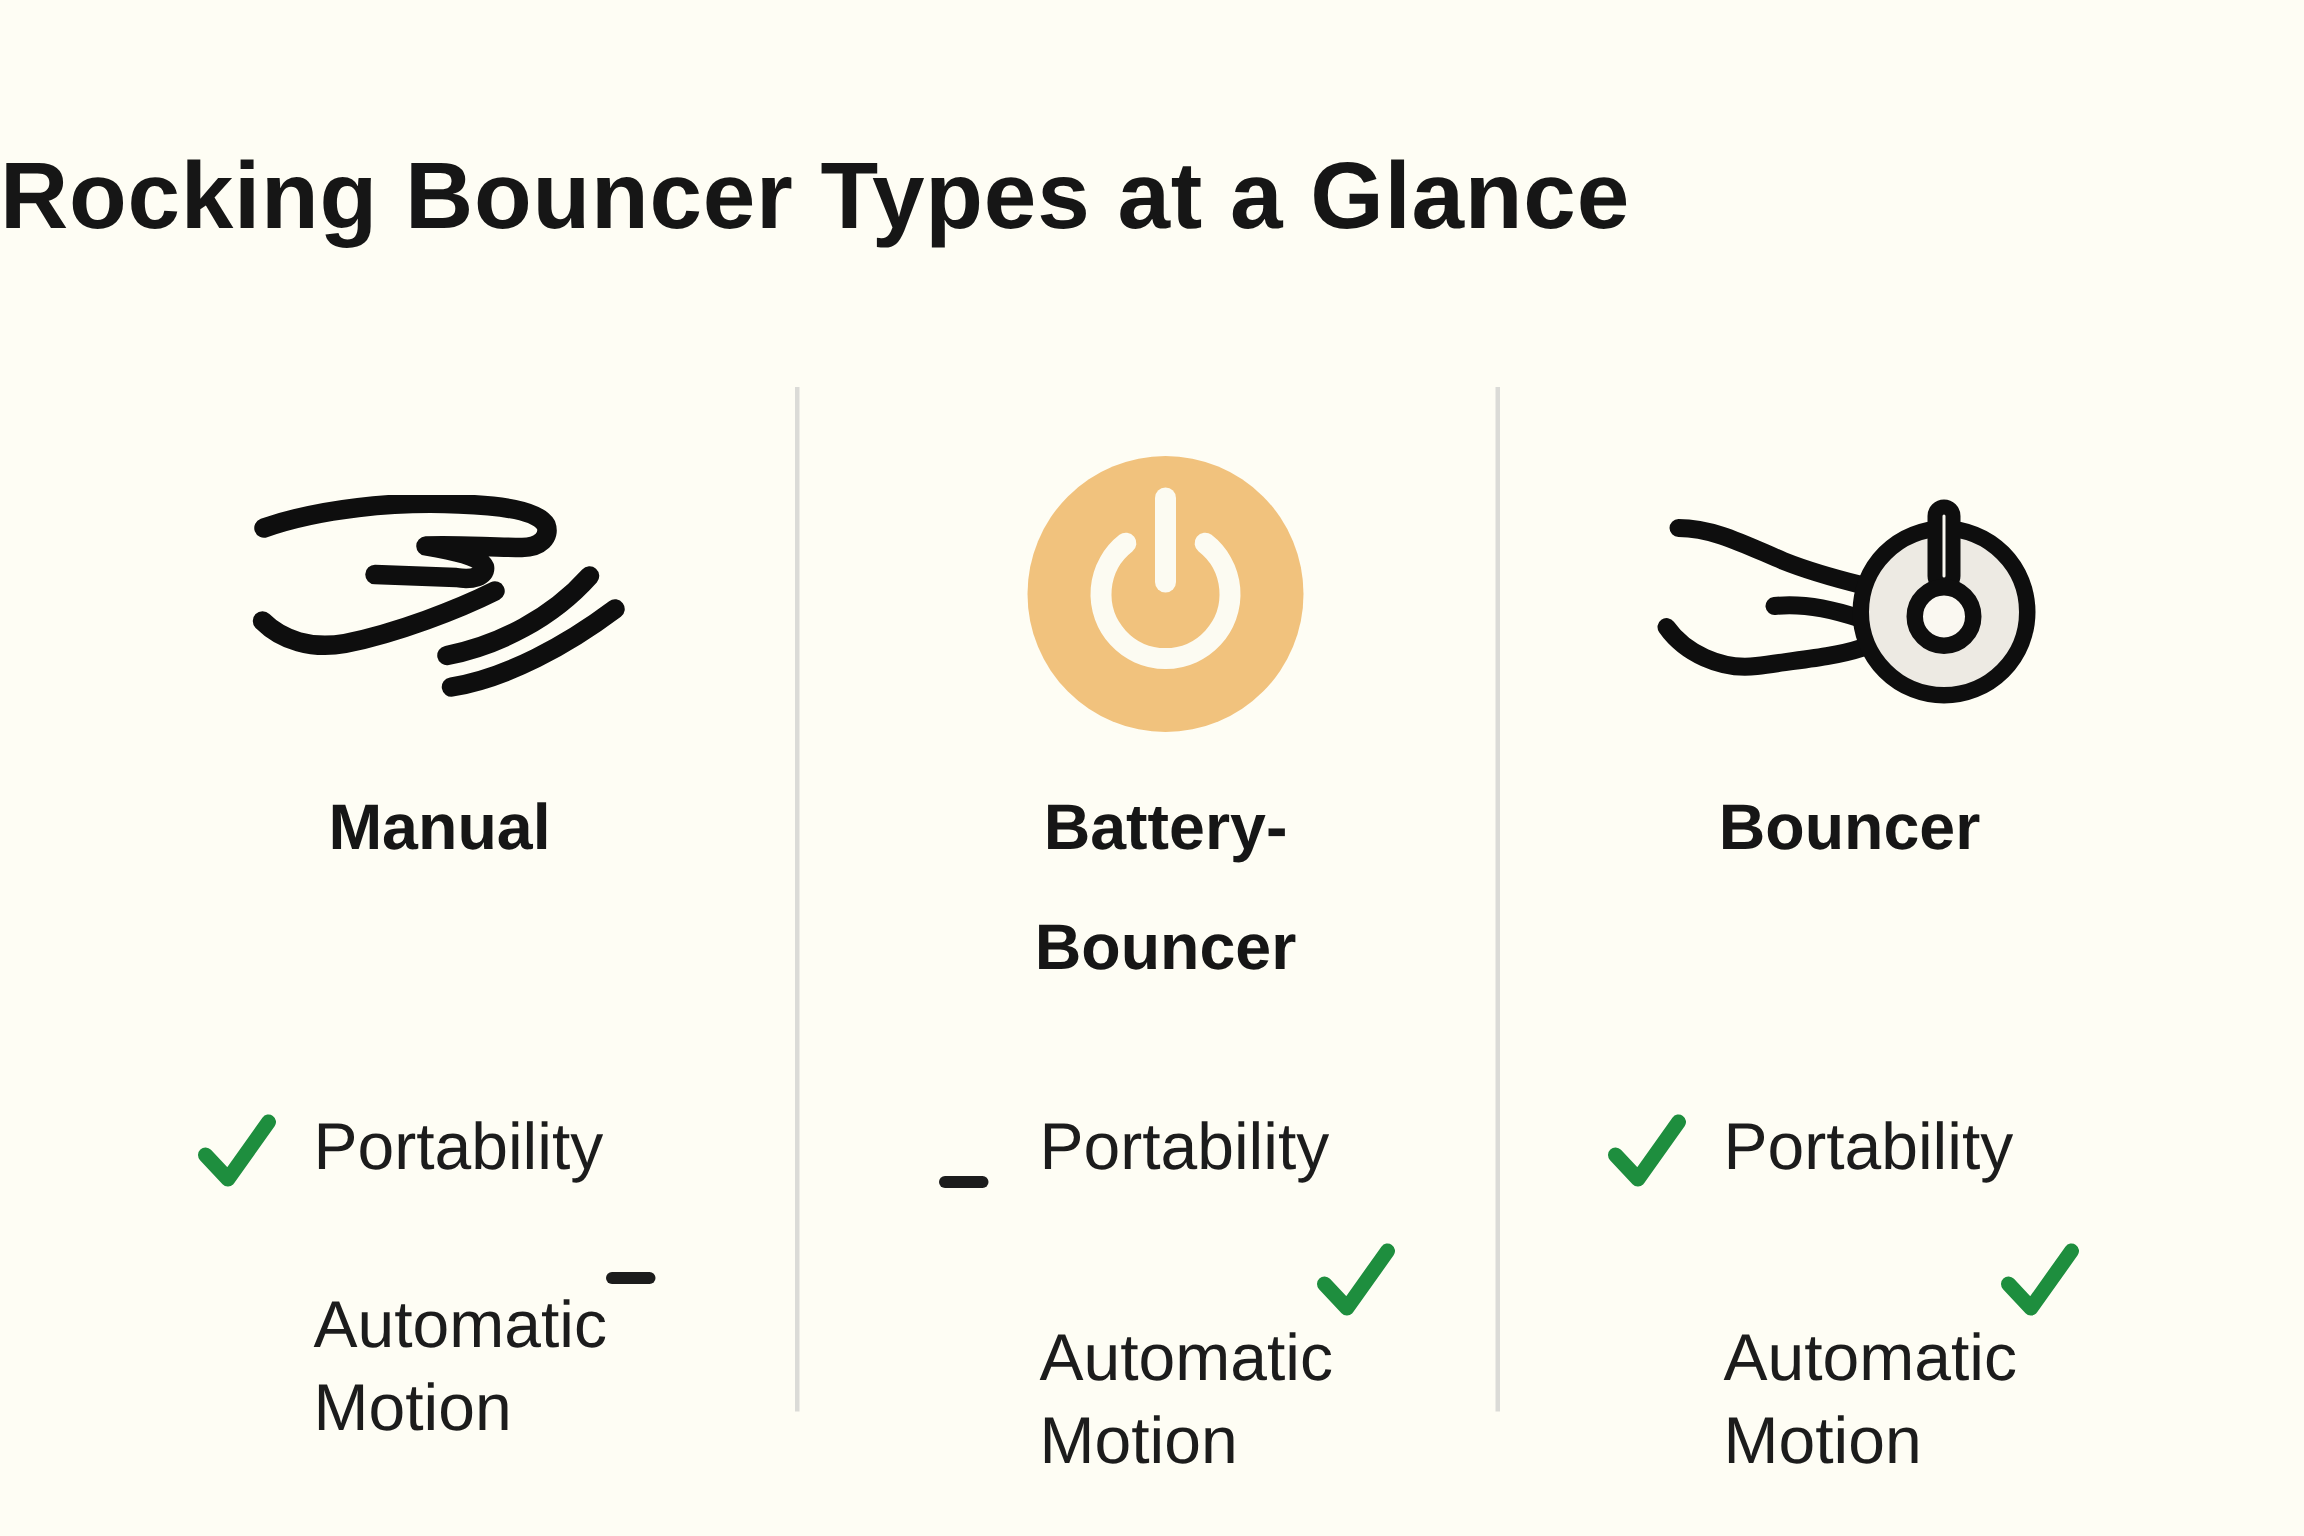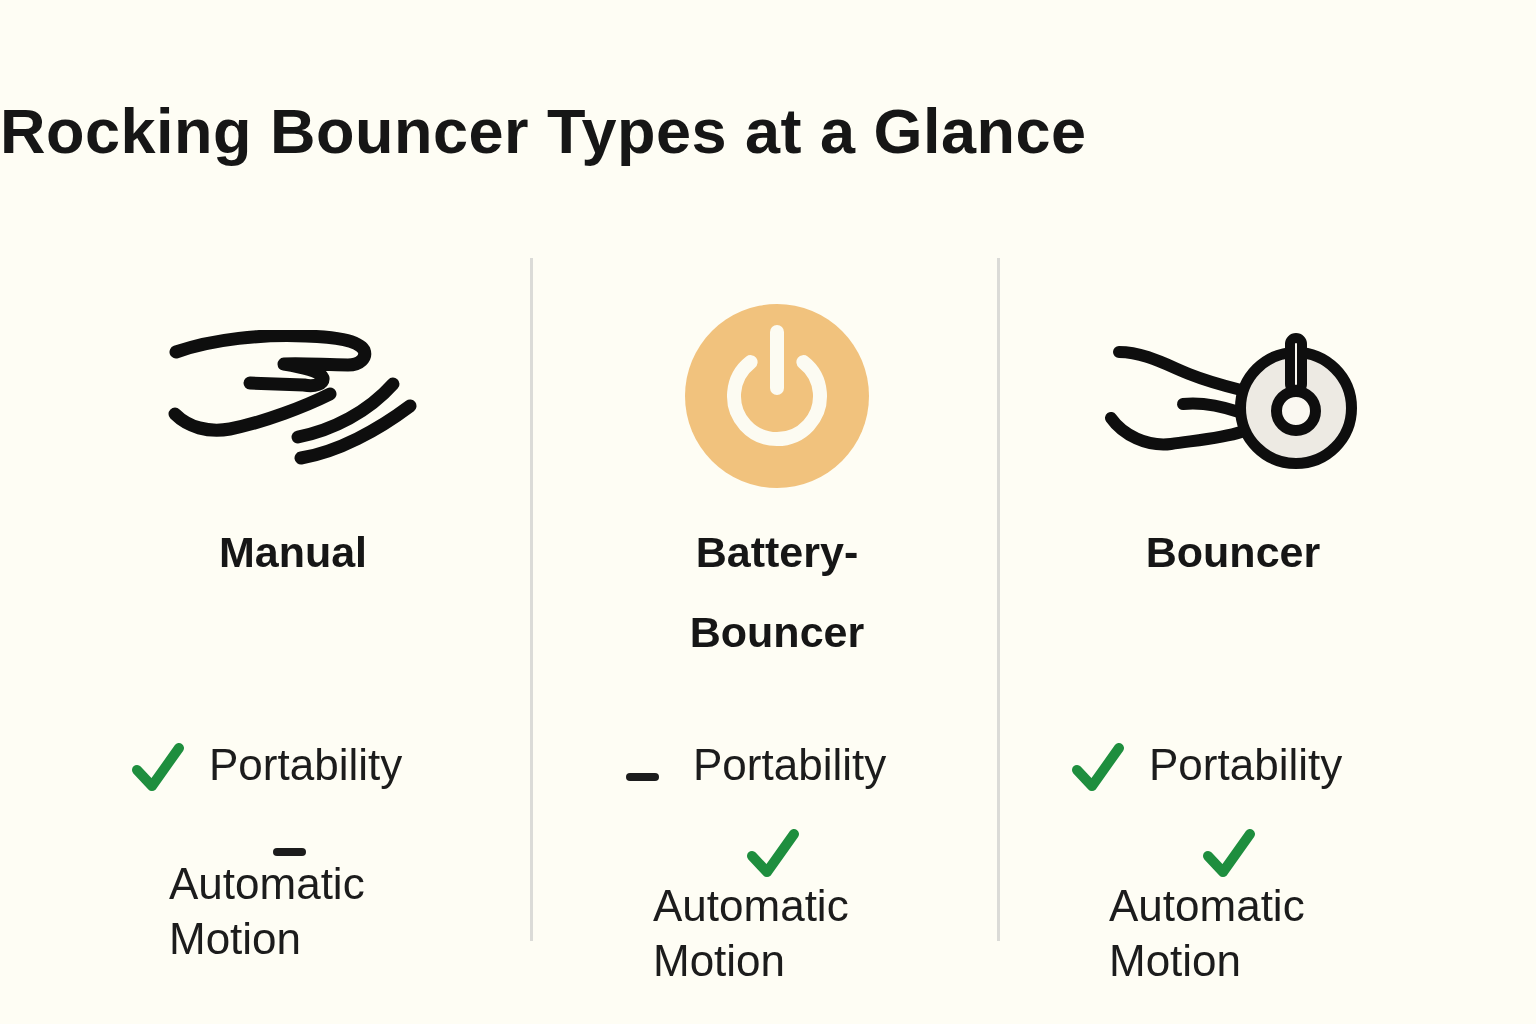--- a/index.html
+++ b/index.html
@@ -51,21 +51,21 @@
     position:absolute;top:262px;left:0;width:100%;
     text-align:center;
     font-size:43px;font-weight:bold;line-height:80px;
     color:var(--ink);
   }
   .features{
     position:absolute;top:487px;left:66px;
     list-style:none;
   }
   .feature{
-    display:flex;align-items:center;
+    display:flex;align-items:flex-end;
   }
   .feature + .feature{margin-top:32px;flex-direction:column;}
   .mark{
     width:58px;min-width:58px;margin-right:22px;
     display:flex;justify-content:center;
   }
   .mark .check-glyph{margin-top:4px;display:block;}
   .mark .dash-glyph{
     margin-top:24px;width:33px;height:8px;border-radius:4px;
     background:var(--dash);display:block;

